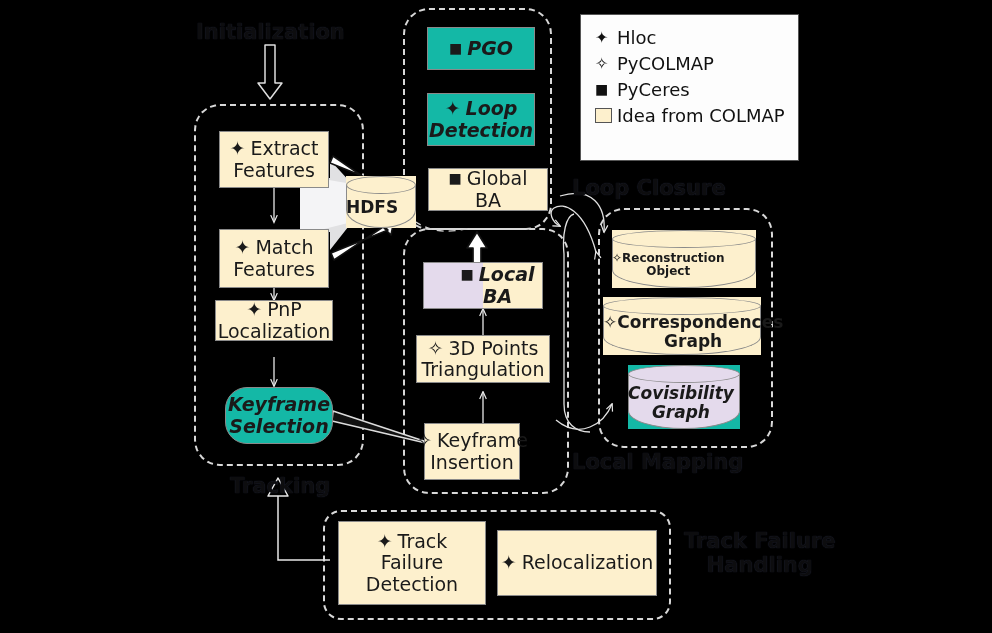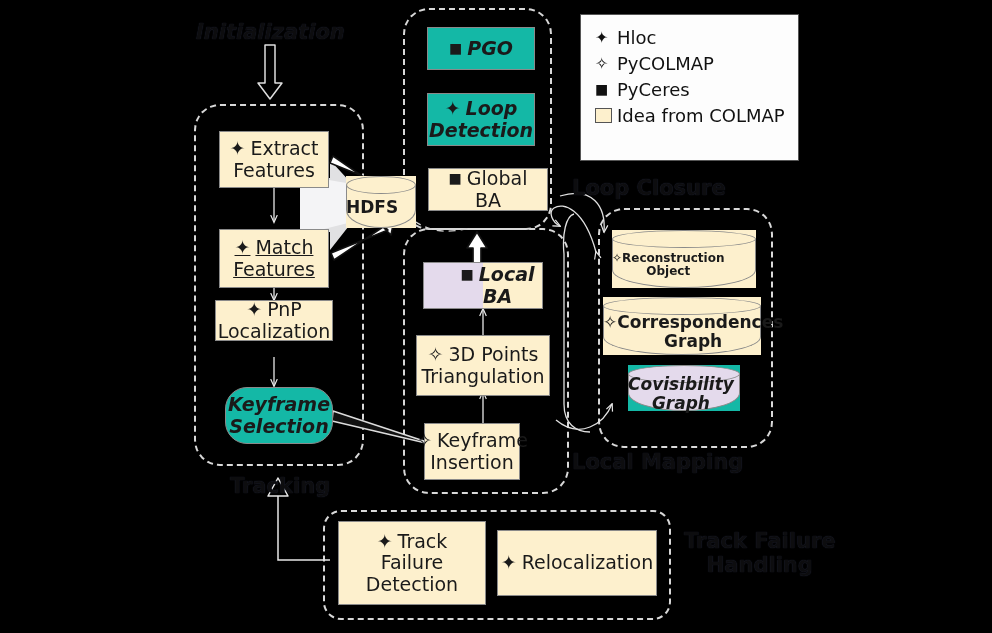--- a/index.html
+++ b/index.html
@@ -93,37 +93,37 @@
     <path d="M560,196 C592,186 606,206 604,232" fill="none" stroke="#e0e0e0" stroke-width="1.3" marker-end="url(#thinArrow)"></path>
     <path d="M556,420 C580,440 604,424 612,404" fill="none" stroke="#e0e0e0" stroke-width="1.3" marker-end="url(#thinArrow)"></path>
     <path d="M574,214 C566,216 562,234 564,254 L564,404 C564,424 576,432 590,432" fill="none" stroke="#e0e0e0" stroke-width="1.3"></path>
 
     <path d="M405,214 C430,236 452,232 470,228" fill="none" stroke="#cfcfcf" stroke-width="1.3" stroke-dasharray="7,5"></path>
 
     <path d="M330,560 L278,560 L278,492" fill="none" stroke="#e8e8e8" stroke-width="1.5"></path>
     <path d="M278,478 L268,496 L288,496 Z" fill="#000" stroke="#e8e8e8" stroke-width="1.5" stroke-linejoin="round"></path>
   </svg>
 
-  <div class="seclabel" style="left:196px;top:20px;font-size:21px;font-style:italic;">Initialization</div>
+  <div class="seclabel" style="left:196px;top:20px;font-size:21px;">Initialization</div>
 
   <div class="seclabel" style="left:230px;top:474px;font-size:21px;">Tracking</div>
 
   <div class="seclabel" style="left:572px;top:176px;font-size:21px;">Loop Closure</div>
 
   <div class="seclabel" style="left:572px;top:450px;font-size:21px;">Local Mapping</div>
 
   <div class="seclabel" style="left:684px;top:529px;font-size:21px;text-align:center;">Track Failure
 Handling</div>
 
   <div class="node cream" style="left:219px;top:131px;width:110px;height:57px;font-size:19px;">
     <span class="txt"><span class="ic">✦</span><span style="white-space:pre-line">Extract
 Features</span></span>
   </div>
 
-  <div class="node cream" style="left:219px;top:229px;width:110px;height:59px;font-size:19px;text-decoration:underline;">
+  <div class="node cream" style="left:219px;top:229px;width:110px;height:59px;font-size:19px;">
     <span class="txt"><span class="ic">✦</span><span style="white-space:pre-line">Match
 Features</span></span>
   </div>
 
   <div class="node cream" style="left:215px;top:300px;width:118px;height:41px;font-size:19px;">
     <span class="txt"><span class="ic">✦</span><span style="white-space:pre-line">PnP
 Localization</span></span>
   </div>
 
   <div class="node purple ital" style="left:225px;top:387px;width:108px;height:57px;font-size:19px;border-radius:22px;">
@@ -149,21 +149,21 @@
   </div>
 
   <div class="node cream" style="left:428px;top:168px;width:120px;height:43px;font-size:19px;">
     <span class="txt"><span class="ic" style="font-size:14px;vertical-align:2px;">■</span><span style="white-space:pre-line">Global BA</span></span>
   </div>
 
   <div class="node split ital" style="left:423px;top:262px;width:120px;height:47px;font-size:19px;padding-left:29px;">
     <span class="txt"><span class="ic" style="font-size:14px;vertical-align:2px;">■</span><span style="white-space:pre-line">Local BA</span></span>
   </div>
 
-  <div class="node cream" style="left:416px;top:335px;width:134px;height:61px;font-size:19px;">
+  <div class="node cream" style="left:416px;top:335px;width:134px;height:48px;font-size:19px;">
     <span class="txt"><span class="ic">✧</span><span style="white-space:pre-line">3D Points
 Triangulation</span></span>
   </div>
 
   <div class="node cream" style="left:424px;top:423px;width:96px;height:57px;font-size:19px;">
     <span class="txt"><span class="ic">✧</span><span style="white-space:pre-line">Keyframe
 Insertion</span></span>
   </div>
 
   <div class="cyl cream" style="left:612px;top:230px;width:144px;height:58px;font-size:12px;">
@@ -177,21 +177,21 @@
 
   <div class="cyl cream" style="left:603px;top:297px;width:158px;height:58px;font-size:17px;">
     <div class="body"></div>
     <div class="top"></div>
     <div class="lbl">
       <span><span class="ic">✧</span><span style="white-space:pre-line">Correspondences
 Graph</span></span>
     </div>
   </div>
 
-  <div class="cyl purple ital" style="left:628px;top:365px;width:112px;height:46px;font-size:17px;">
+  <div class="cyl purple ital" style="left:628px;top:365px;width:112px;height:64px;font-size:17px;">
     <div class="body"></div>
     <div class="top"></div>
     <div class="lbl">
       <span style="white-space:pre-line">Covisibility
 Graph</span>
     </div>
   </div>
 
   <div class="node cream" style="left:338px;top:521px;width:148px;height:84px;font-size:19px;">
     <span class="txt"><span class="ic">✦</span><span style="white-space:pre-line">Track Failure

